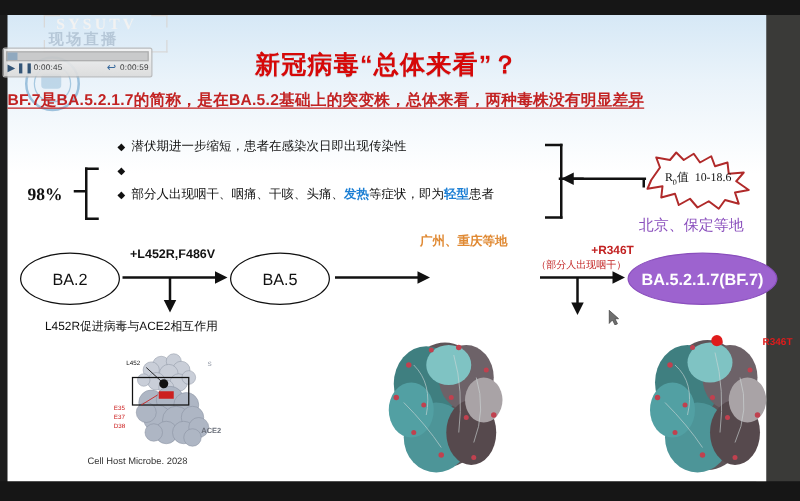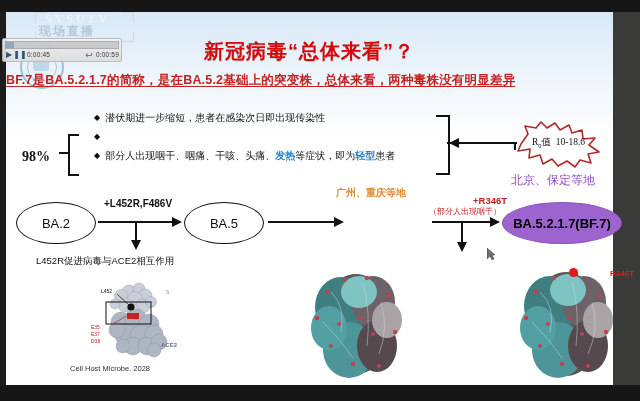--- a/index.html
+++ b/index.html
@@ -77,21 +77,21 @@
   .r0-lbl sub{font-size:6.5px;}
 
   
   .ell{position:absolute;border:1.6px solid #111;border-radius:50%;display:flex;align-items:center;
        justify-content:center;font-size:13px;color:#111;background:#fff;}
   .ell.ba2{left:10px;top:190px;width:78px;height:40px;}
   .ell.ba5{left:178px;top:190px;width:78px;height:40px;}
   .ell.ba52{left:340px;top:190px;width:82px;height:40px;background:#e08a34;border:1.6px solid #cf7a26;
        color:#fff;font-weight:700;font-size:14px;}
   .ell.bf7{left:496px;top:190px;width:118px;height:40px;background:#9d63cf;border:1.6px solid #8a4fbd;
-       color:#000000;font-weight:700;font-size:13px;}
+       color:#ffffff;font-weight:700;font-size:13px;}
 
   .mut1{position:absolute;left:98px;top:186px;font-size:10px;font-weight:700;color:#111;}
   .mut2{position:absolute;left:435px;top:183px;font-size:9.5px;font-weight:800;color:#c22222;margin-left:32px;}
   .mut2b{position:absolute;left:423px;top:194px;font-size:8px;color:#c22222;}
   .loc1{position:absolute;left:330px;top:174px;font-size:10px;font-weight:800;color:#e08a34;}
   .loc2{position:absolute;left:505px;top:160px;font-size:12px;font-weight:400;color:#8a4fbd;}
   .cap1{position:absolute;left:30px;top:243px;font-size:9.5px;color:#111;}
 
   
   .fig1{position:absolute;left:75px;top:268px;width:112px;height:82px;}

